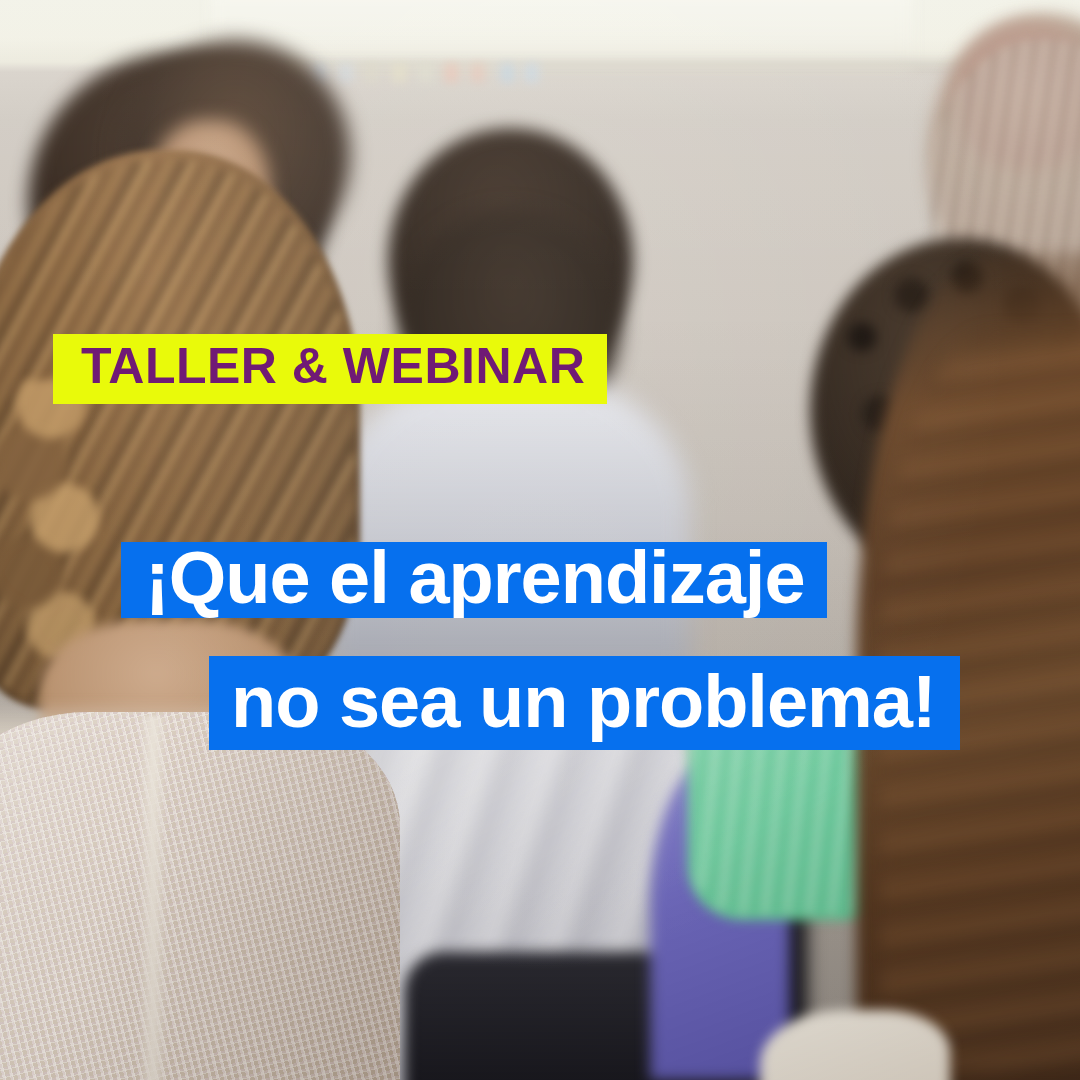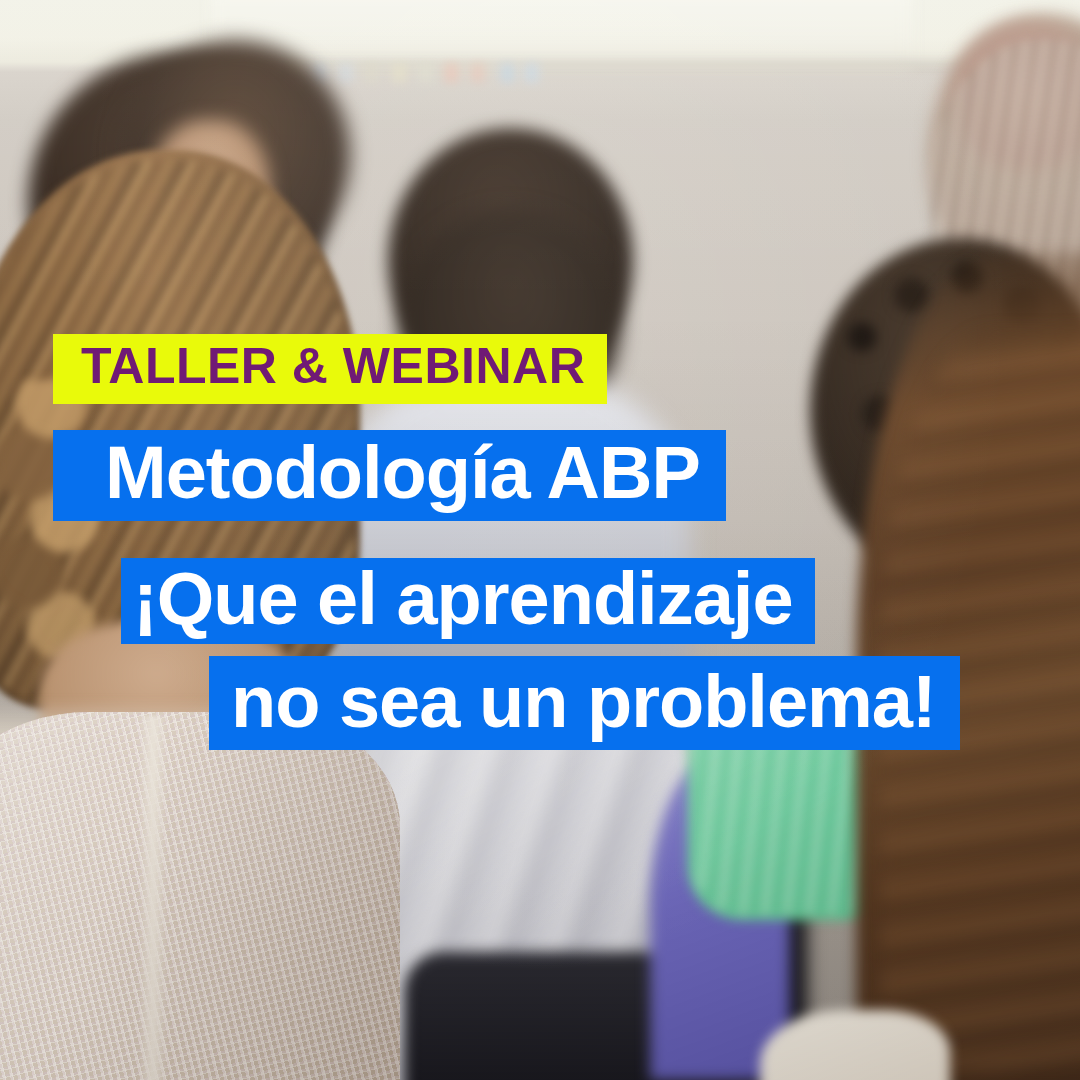--- a/index.html
+++ b/index.html
@@ -333,21 +333,21 @@
   }
 
   
   .hl {
     background:#0670ee;
     color:#ffffff;
     font-size:74px;
     letter-spacing:-1px;
   }
   #hl1 { left:53px;  top:430px; height:91px; padding:0 26px 0 52px; }
-  #hl2 { left:121px; top:558px; height:86px; padding:0 22px 0 12px; }
+  #hl2 { left:121px; top:542px; height:76px; padding:0 22px 0 24px; }
   #hl3 { left:209px; top:656px; height:94px; padding:2px 24px 0 22px; }
 
   .hl span, #kicker span { display:block; transform:translateY(-3px); }
 </style>
 </head>
 <body>
 
 <div id="poster">
 
   <div class="photo">
@@ -415,23 +415,20 @@
 
     <div class="creamFG"></div>
 
     <div class="grade"></div>
   </div>
 
   <div class="banner" id="kicker">
     <span>TALLER &amp; WEBINAR</span>
   </div>
 
-  <div class="banner hl" id="hl1">
-    <span>Metodología ABP</span>
-  </div>
 
   <div class="banner hl" id="hl2">
     <span>¡Que el aprendizaje</span>
   </div>
 
   <div class="banner hl" id="hl3">
     <span>no sea un problema!</span>
   </div>
 
 </div>

